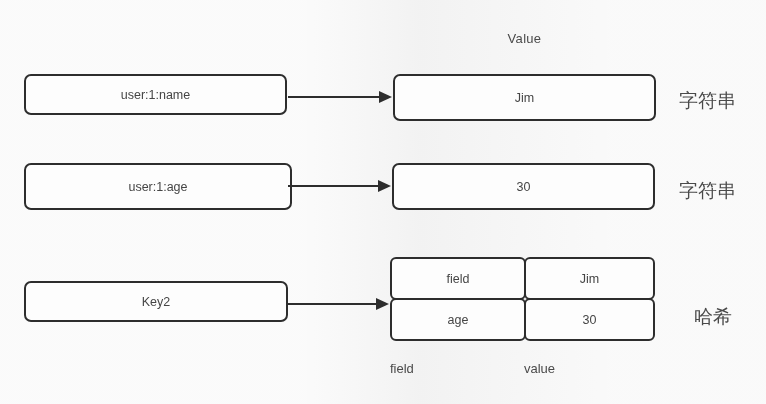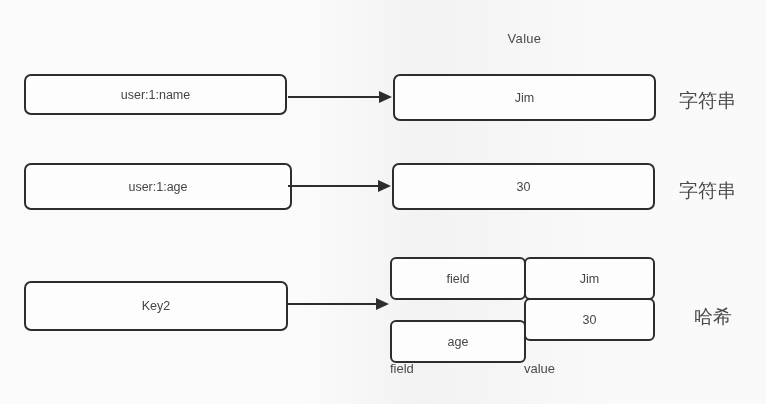--- a/index.html
+++ b/index.html
@@ -105,34 +105,34 @@
     <span>user:1:age</span>
   </div>
   <div class="arrow" style="left:288px; top:185px; width:91px;">
     <span class="head"></span>
   </div>
   <div class="box" style="left:392px; top:163px; width:263px; height:47px;">
     <span>30</span>
   </div>
   <div class="type-label" style="left:679px; top:178px;">字符串</div>
 
-  <div class="box" style="left:24px; top:281px; width:264px; height:50px;">
+  <div class="box" style="left:24px; top:281px; width:264px; height:41px;">
     <span>Key2</span>
   </div>
   <div class="arrow" style="left:288px; top:303px; width:89px;">
     <span class="head"></span>
   </div>
 
   <div class="cell" style="left:390px; top:257px; width:136px; height:43px;">
     <span>field</span>
   </div>
   <div class="cell" style="left:524px; top:257px; width:131px; height:43px;">
     <span>Jim</span>
   </div>
-  <div class="cell" style="left:390px; top:298px; width:136px; height:43px;margin-top:22px;">
+  <div class="cell" style="left:390px; top:298px; width:136px; height:43px;">
     <span>age</span>
   </div>
   <div class="cell" style="left:524px; top:298px; width:131px; height:43px;">
     <span>30</span>
   </div>
 
   <div class="type-label" style="left:694px; top:304px;">哈希</div>
 
   <div class="footer-label" style="left:390px; top:361px; width:136px;">field</div>
   <div class="footer-label" style="left:524px; top:361px; width:131px;">value</div>

